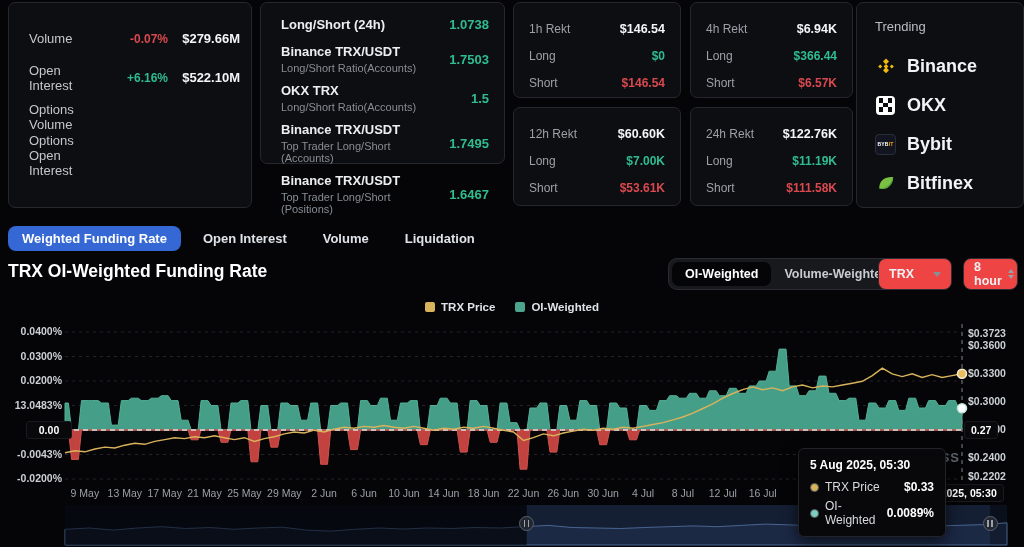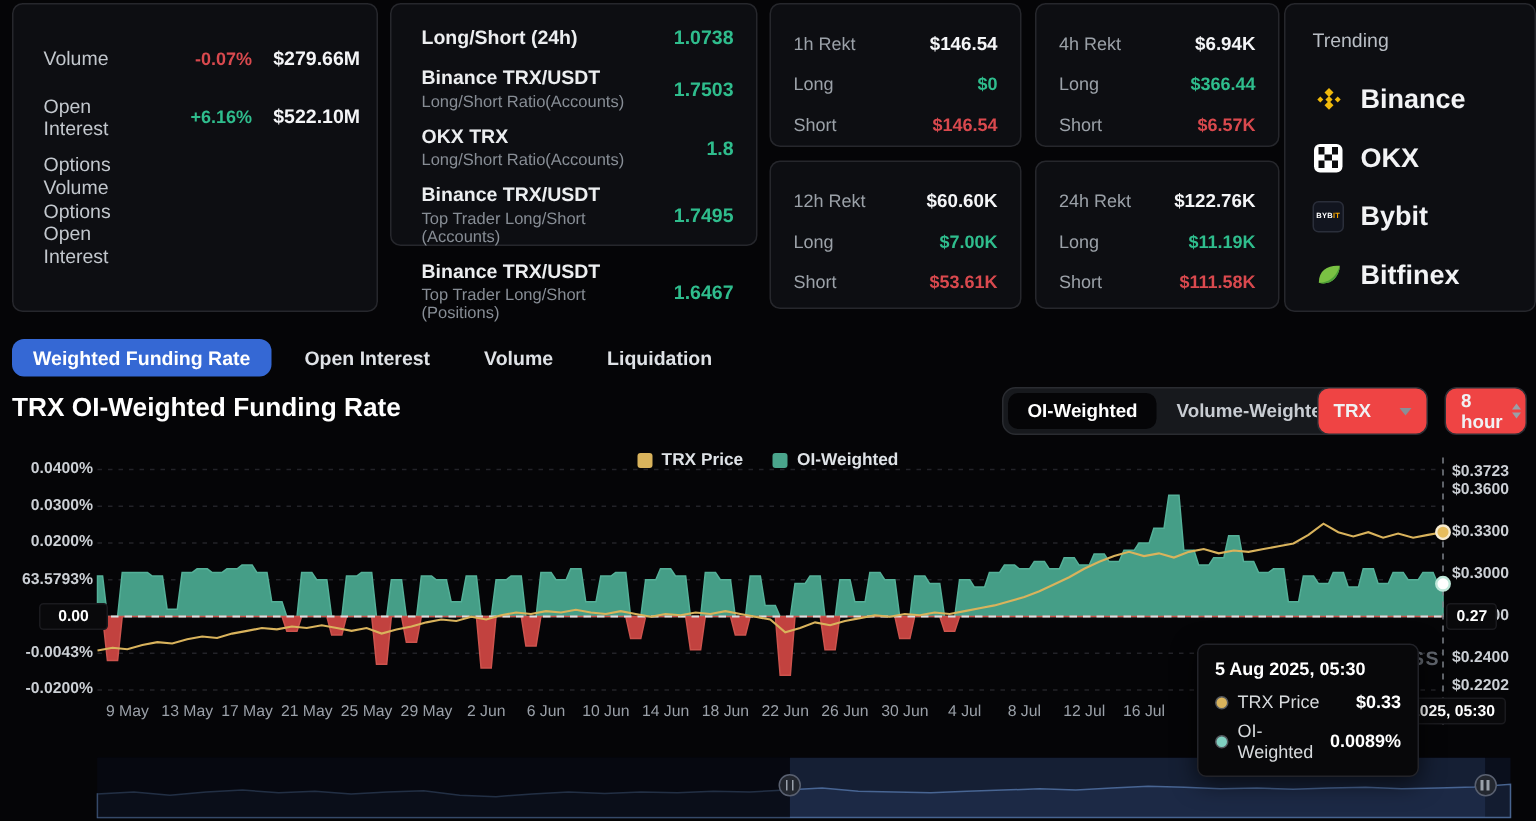--- a/index.html
+++ b/index.html
@@ -70,21 +70,21 @@
   .spin b{width:0;height:0;border-left:3.5px solid transparent;border-right:3.5px solid transparent;}
   .spin b.up{border-bottom:4px solid #9aa0a8;}
   .spin b.down{border-top:4px solid #9aa0a8;}
 
   
   .legend{position:absolute;left:0;top:301px;width:1024px;display:flex;justify-content:center;gap:20px;}
   .lg-item{display:flex;align-items:center;font-size:11.5px;font-weight:600;color:#dfe3e7;}
   .lg-swatch{width:10px;height:10px;border-radius:2px;margin-right:6px;}
 
   
-  #chart{position:absolute;left:0;top:285px;width:838px;height:205px;}
+  #chart{position:absolute;left:0;top:304px;width:838px;height:205px;}
   #mainChart{position:absolute;left:0;top:0;}
   .ytick{position:absolute;font-size:10.5px;font-weight:600;color:#ccd0d5;z-index:2;}
   .ytick.left{left:0;width:62px;text-align:right;}
   .ytick.right{left:968px;}
   .xtick{position:absolute;top:183px;transform:translateX(-50%);font-size:10.5px;color:#9aa0a8;white-space:nowrap;}
   .chip{position:absolute;background:#09090b;border:1px solid #1a1a1e;color:#fff;font-size:10.5px;font-weight:700;
         padding:2px 6px;border-radius:3px;z-index:4;white-space:nowrap;}
   .chip-zero{left:26px;top:117px;width:32px;text-align:center;}
   .chip-price{left:964px;top:117px;}
   .chip-date{left:902px;top:180px;z-index:3;}
@@ -146,21 +146,21 @@
         <div class="ls-title">Binance TRX/USDT</div>
         <div class="ls-sub">Long/Short Ratio(Accounts)</div>
       </div>
       <span class="ls-val">1.7503</span>
     </div>
     <div class="ls-row">
       <div class="ls-text">
         <div class="ls-title">OKX TRX</div>
         <div class="ls-sub">Long/Short Ratio(Accounts)</div>
       </div>
-      <span class="ls-val">1.8</span>
+      <span class="ls-val">1.5</span>
     </div>
     <div class="ls-row">
       <div class="ls-text">
         <div class="ls-title">Binance TRX/USDT</div>
         <div class="ls-sub">Top Trader Long/Short (Accounts)</div>
       </div>
       <span class="ls-val">1.7495</span>
     </div>
     <div class="ls-row">
       <div class="ls-text">
@@ -326,21 +326,21 @@
         <line x1="65" y1="126" x2="962" y2="126" stroke="#dcdde0" stroke-width="1.4" stroke-dasharray="5 4"></line>
         <path d="M65.0,148.7 L75.0,146.8 L84.9,147.8 L94.9,145.0 L104.9,143.1 L114.8,144.0 L124.8,141.2 L134.8,139.3 L144.7,140.3 L154.7,137.4 L164.7,135.6 L174.6,133.7 L184.6,134.6 L194.6,132.7 L204.5,133.7 L214.5,131.8 L224.5,133.7 L234.4,135.6 L244.4,133.7 L254.4,137.4 L264.3,134.6 L274.3,132.7 L284.3,129.9 L294.2,128.0 L304.2,129.0 L314.2,126.2 L324.1,128.0 L334.1,125.2 L344.1,123.3 L354.0,124.3 L364.0,122.4 L374.0,123.3 L383.9,121.5 L393.9,123.3 L403.9,124.3 L413.8,122.4 L423.8,124.3 L433.8,126.2 L443.7,124.3 L453.7,125.2 L463.7,123.3 L473.6,124.3 L483.6,122.4 L493.6,124.3 L503.5,126.2 L513.5,128.0 L523.5,136.5 L533.4,133.7 L543.4,129.9 L553.4,131.8 L563.3,129.0 L573.3,127.1 L583.3,125.2 L593.2,126.2 L603.2,124.3 L613.2,125.2 L623.1,123.3 L633.1,124.3 L643.1,122.4 L653.0,120.5 L663.0,118.6 L673.0,115.8 L682.9,113.0 L692.9,109.2 L702.9,104.5 L712.8,99.8 L722.8,94.2 L732.8,89.5 L742.7,85.7 L752.7,82.9 L762.7,85.7 L772.6,83.9 L782.6,86.7 L792.6,82.9 L802.5,81.0 L812.5,83.9 L822.5,82.0 L832.4,82.9 L842.4,81.0 L852.4,79.2 L862.3,77.3 L872.3,71.6 L882.3,64.1 L892.2,69.8 L902.2,72.6 L912.2,69.8 L922.1,73.5 L932.1,70.7 L942.1,73.5 L952.0,71.6 L962.0,69.8" fill="none" stroke="#d9b35c" stroke-width="1.4"></path>
         <line x1="962" y1="20" x2="962" y2="198" stroke="#7d828a" stroke-dasharray="4 4"></line>
         <circle cx="962" cy="69.8" r="4.5" fill="#e7bd5e" stroke="#f7ecd2" stroke-width="1.6"></circle>
         <circle cx="962" cy="104.2" r="4.5" fill="#ffffff" stroke="#bfe8da" stroke-width="1.6"></circle>
       </svg>
     <div id="axisLayer">
         <div class="ytick left" style="top: 21px;">0.0400%</div>
         <div class="ytick left" style="top: 45.5px;">0.0300%</div>
         <div class="ytick left" style="top: 70px;">0.0200%</div>
-        <div class="ytick left" style="top: 94.5px;">63.5793%</div>
+        <div class="ytick left" style="top: 94.5px;">13.0483%</div>
         <div class="ytick left" style="top: 143.5px;">-0.0043%</div>
         <div class="ytick left" style="top: 168px;">-0.0200%</div>
         <div class="ytick right" style="top: 23px;">$0.3723</div>
         <div class="ytick right" style="top: 34.562px;">$0.3600</div>
         <div class="ytick right" style="top: 62.762px;">$0.3300</div>
         <div class="ytick right" style="top: 90.962px;">$0.3000</div>
         <div class="ytick right" style="top: 119.162px;">$0.2700</div>
         <div class="ytick right" style="top: 147.362px;">$0.2400</div>
         <div class="ytick right" style="top: 165.974px;">$0.2202</div>
         <div class="xtick" style="top: 183px; left: 84.9px;">9 May</div>

